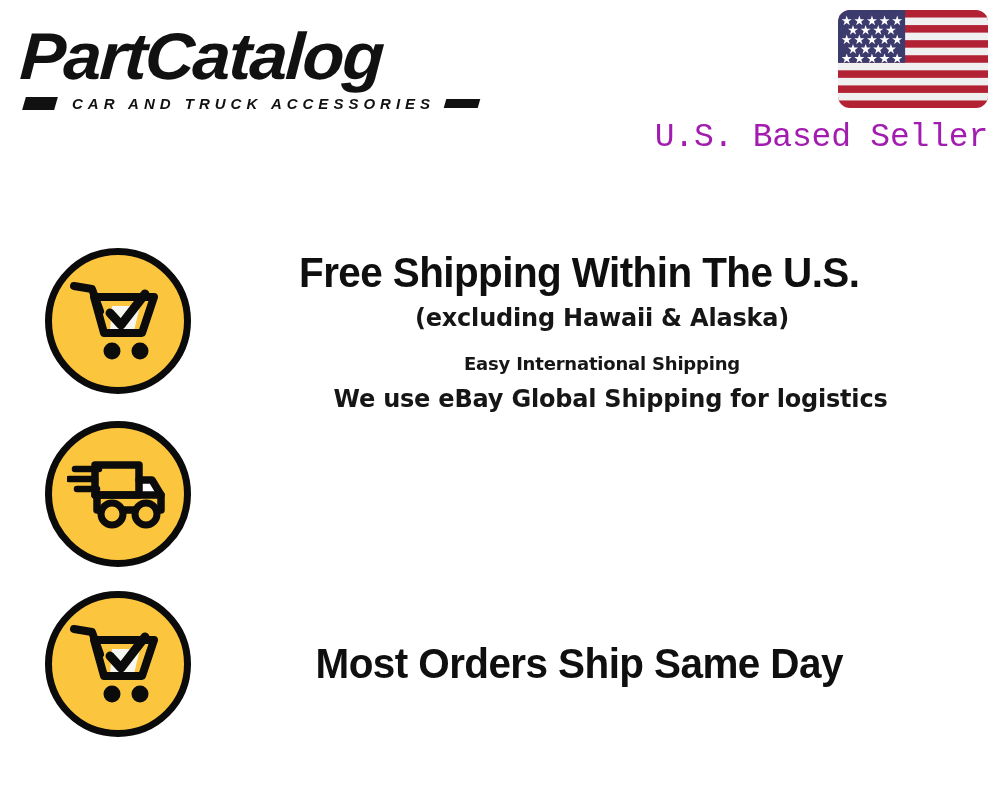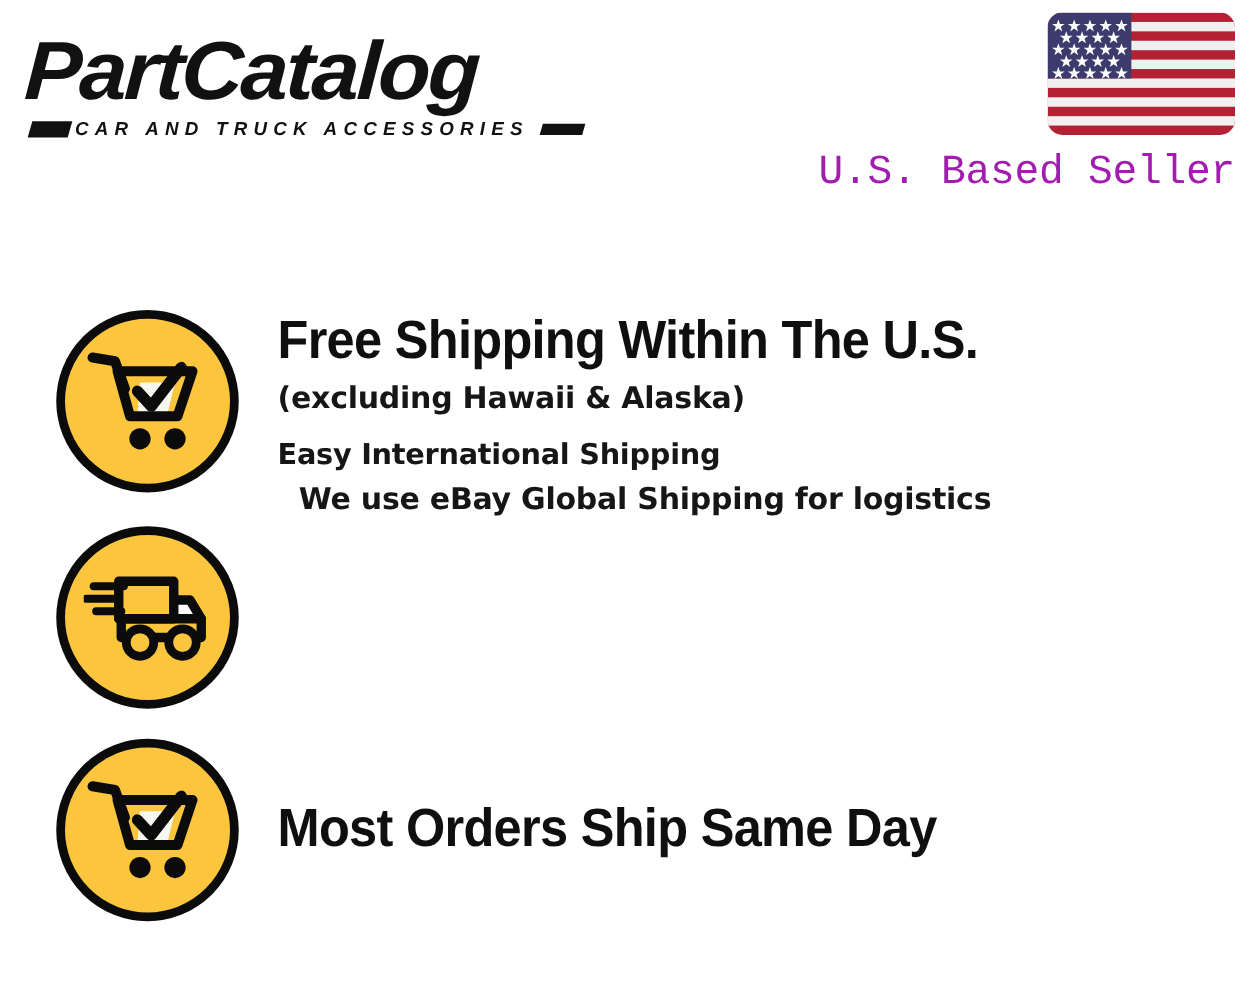--- a/index.html
+++ b/index.html
@@ -60,21 +60,21 @@
   }
 
   .brand-tagline {
     font-family: "Liberation Sans", sans-serif;
     font-weight: 700;
     font-style: italic;
     font-size: 15px;
     letter-spacing: 5.0px;
     color: #111111;
     white-space: nowrap;
-    margin-left: 4px;
+    margin-left: 16px;
     flex: 0 0 auto;
   }
 
   .tag-rule-right {
     width: 34px;
     height: 9px;
     background: #111111;
     transform: skewX(-16deg);
     margin-left: 10px;
     flex: 0 0 auto;
@@ -102,21 +102,21 @@
     font-family: Liberation Mono, monospace;
     font-weight: 400;
     font-size: 33px;
     line-height: 40px;
     color: #a21caf;
     letter-spacing: -0.2px;
     white-space: nowrap;
   }
 
   
-  .benefits { position: absolute; left: 0; top: 0; width: 1000px; height: 752px; }
+  .benefits { position: absolute; left: 0; top: 0; width: 1000px; height: 752px; text-align: center; }
 
   .benefit-row { position: absolute; left: 0; width: 1000px; }
   .benefit-row.r1 { top: 248px; height: 160px; }
   .benefit-row.r2 { top: 421px; height: 150px; }
   .benefit-row.r3 { top: 591px; height: 150px; }
 
   .benefit-badge {
     position: absolute;
     left: 45px;
     top: 0;
@@ -154,21 +154,21 @@
   .benefit-sub {
     font-family: "DejaVu Sans", sans-serif;
     font-weight: 700;
     font-size: 24px;
     line-height: 33px;
     color: #161616;
     letter-spacing: -0.2px;
     white-space: nowrap;
   }
 
-  .benefit-sub.bold { font-weight: 700; font-size: 23px; line-height: 34px; }
+  .benefit-sub.bold { font-weight: 700; font-size: 18px; line-height: 34px; }
 
   .r1 .benefit-title { margin-top: 0px; }
   .r1 .benefit-sub.note { margin-top: 6px; }
   .r1 .benefit-sub.bold { margin-top: 12px; }
   .r1 .benefit-sub.logistics { margin-top: 2px; margin-left: 17px; }
 
   .r2 .benefit-title { margin-top: 48px; }
   .r3 .benefit-title { margin-top: 48px; }
 </style>
 </head>

